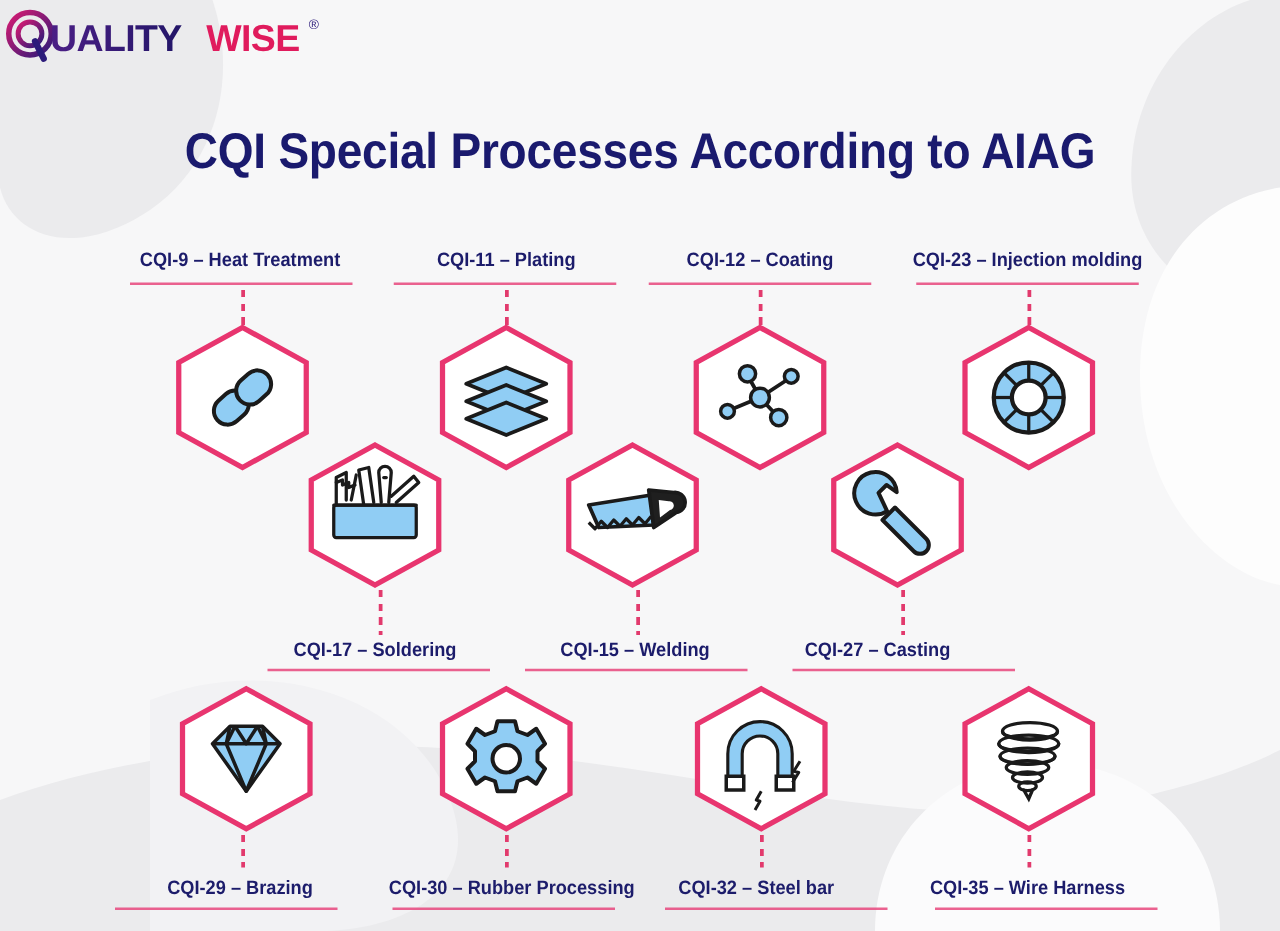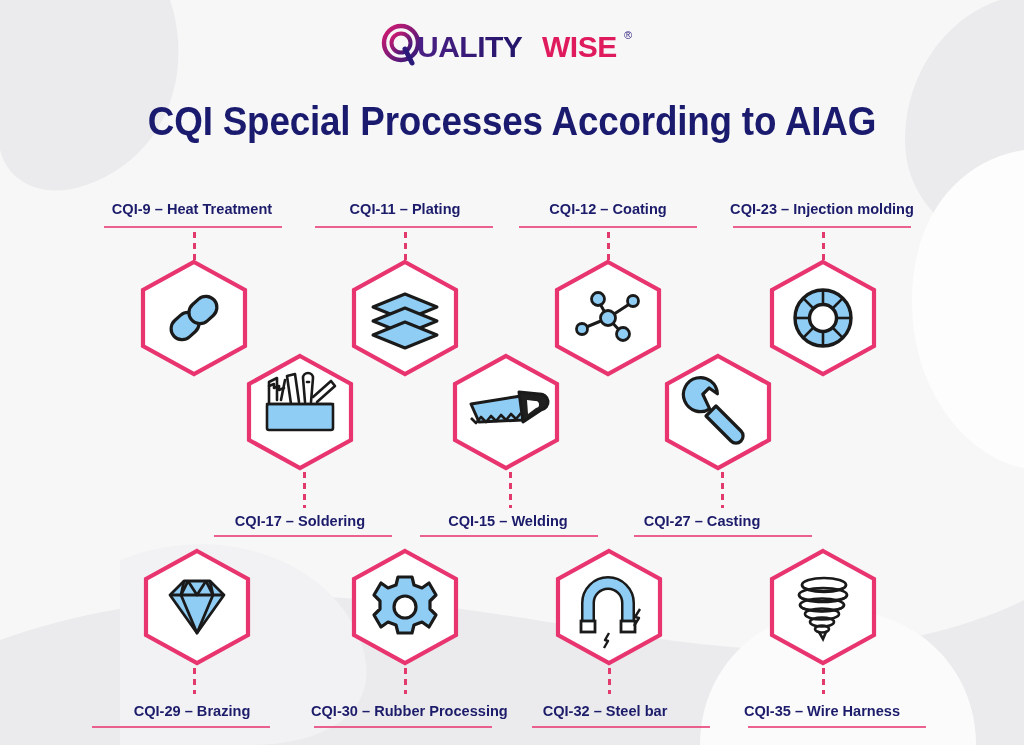--- a/index.html
+++ b/index.html
@@ -9,22 +9,22 @@
     background:#f7f7f8;
     position:relative;
     overflow:hidden;
   }
   #bg-decor { position:absolute; inset:0; z-index:0; pointer-events:none; }
 
   .stage { position:absolute; inset:0; z-index:2; }
 
   
   #logo {
-    position:absolute; left:0; right:0; top:22px;
-    display:flex; justify-content:center; align-items:center;
+    position:absolute; left:0; right:0; top:6px;
+    display:flex; align-items:center;
   }
   #logo svg { display:block; }
 
   
   #page-title {
     position:absolute; left:0; right:0; top:99px;
     text-align:center;
     font-family:"Liberation Sans Narrow","Liberation Sans",sans-serif;
     font-weight:bold;
     font-size:40px;

